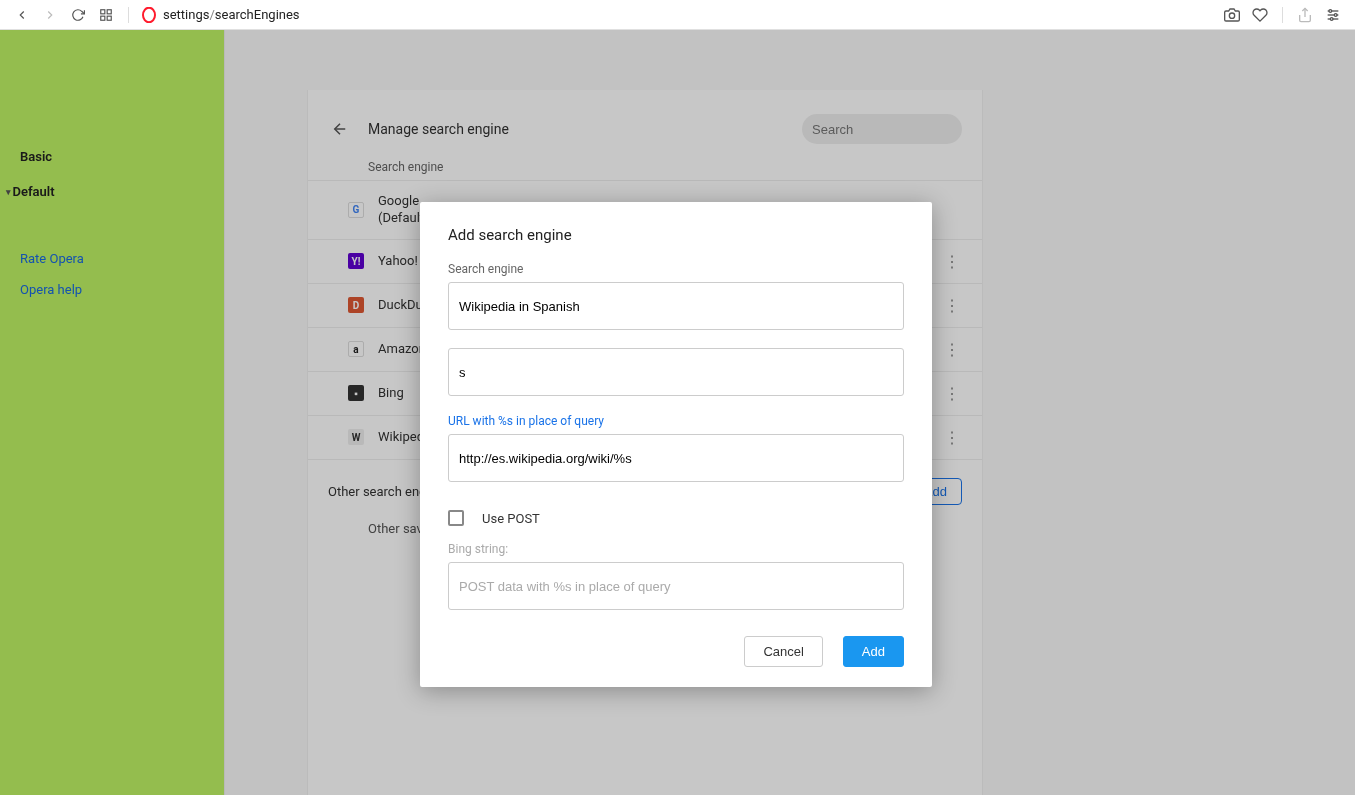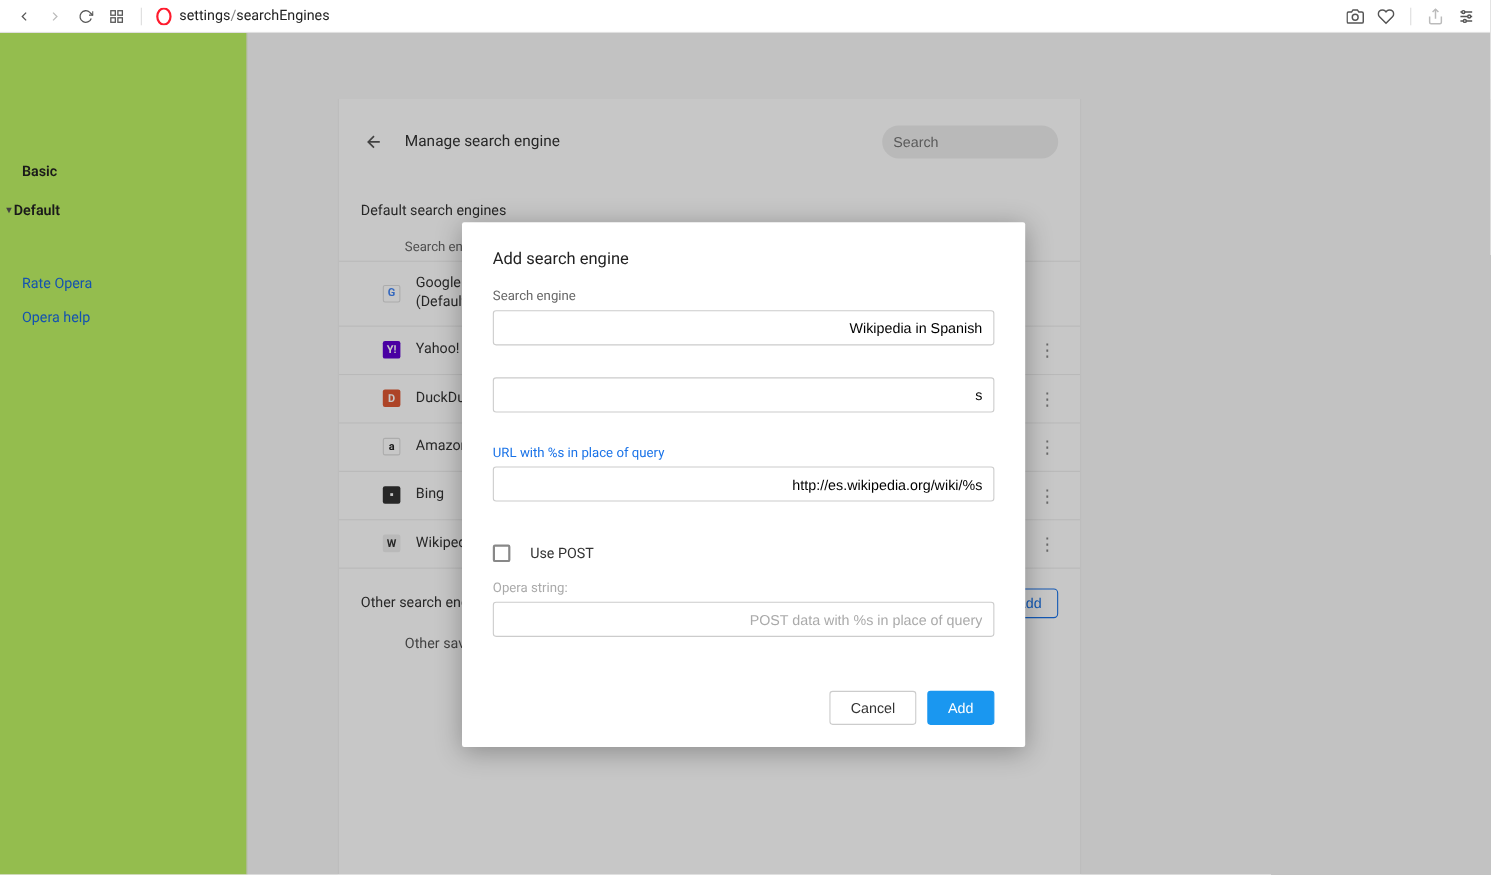--- a/index.html
+++ b/index.html
@@ -50,27 +50,27 @@
 .other-row { padding: 18px 20px 10px 20px; display:flex; align-items:center;}
 .add-btn { margin-left:auto; padding: 5px 14px; border:1px solid #1a73e8; border-radius:4px; color:#1a73e8; font-size:13px; background:#fff; cursor:pointer;}
 .saved-row { font-size:13px; color:#555; padding: 6px 20px 6px 60px;}
 
 
 .modal { position: absolute; z-index: 20; left: 420px; top: 172px; width: 512px; background: #fff; border-radius: 2px; box-shadow: 0 4px 24px rgba(0,0,0,0.3); padding: 24px 28px 20px 28px; }
 .modal h3 { font-size: 15px; font-weight: 400; color: #222; margin-bottom: 18px;}
 .m-label { font-size: 12px; color: #666; margin-bottom: 6px; }
 .m-label.link { color: #1a73e8; }
 .m-label.disabled { color: #aaa; }
-.m-input { width: 100%; height: 32px; border: 1px solid #ccc; border-radius: 3px; padding: 0 10px; font-size: 13px; margin-bottom: 29px; outline:none;text-align:right;}
+.m-input { width: 100%; height: 48px; border: 1px solid #ccc; border-radius: 3px; padding: 0 10px; font-size: 13px; margin-bottom: 18px; outline:none;}
 .m-input:disabled { color:#aaa; background:#fff;}
 .m-input::placeholder { color:#aaa; }
 .m-check-row { display:flex; align-items:center; margin: 10px 0 16px 0;}
 .m-check { width:16px; height:16px; border:2px solid #888; border-radius:2px; margin-right:18px; cursor:pointer;}
 .m-check-label { font-size:13px; color:#333;}
-.m-actions { display:flex; justify-content:flex-end; gap:10px; margin-top: 20px;}
+.m-actions { display:flex; justify-content:flex-end; gap:20px; margin-top: 8px;}
 .m-btn { padding: 7px 18px; font-size:13px; border-radius:3px; cursor:pointer;}
 .m-btn.cancel { background:#fff; border:1px solid #ccc; color:#333;}
 .m-btn.add { background:#1a97f0; border:1px solid #1a97f0; color:#fff;}
 
 svg { display:block; }
 </style>
 </head>
 <body>
 
 <div class="browser-toolbar">
@@ -178,21 +178,20 @@
         <h2>Manage search engine</h2>
         <div class="subsearch">
           <input placeholder="Search" style="">
           <svg width="14" height="14" viewBox="0 0 24 24" fill="none" stroke="#666" stroke-width="2">
               <circle cx="11" cy="11" r="7"></circle>
               <line x1="21" y1="21" x2="16.65" y2="16.65"></line>
             </svg>
         </div>
       </div>
 
-      <div class="section-title">Default search engines</div>
       <div class="col-head">Search engine</div>
       <div id="engine-list">
           <div class="engine-row">
             <div class="eicon" style="background: rgb(255, 255, 255); color: rgb(66, 133, 244); border: 1px solid rgb(221, 221, 221);">G</div>
             <div class="ename">Google<br>(Default)</div>
           </div>
           <div class="engine-row">
             <div class="eicon" style="background: rgb(95, 1, 209); color: rgb(255, 255, 255); border: none;">Y!</div>
             <div class="ename">Yahoo!</div>
             <div class="edots">⋮</div>
@@ -238,21 +237,21 @@
     <input class="m-input" value="s" style="">
 
     <div class="m-label link">URL with %s in place of query</div>
     <input class="m-input" value="http://es.wikipedia.org/wiki/%s" style="">
 
     <div class="m-check-row">
       <div class="m-check"></div>
       <span class="m-check-label">Use POST</span>
     </div>
 
-    <div class="m-label disabled">Opera string:</div>
+    <div class="m-label disabled">Bing string:</div>
     <input class="m-input" disabled="" placeholder="POST data with %s in place of query" style="">
 
     <div class="m-actions">
       <button class="m-btn cancel">Cancel</button>
       <button class="m-btn add">Add</button>
     </div>
   </div>
 </div>
 
 </body></html>

